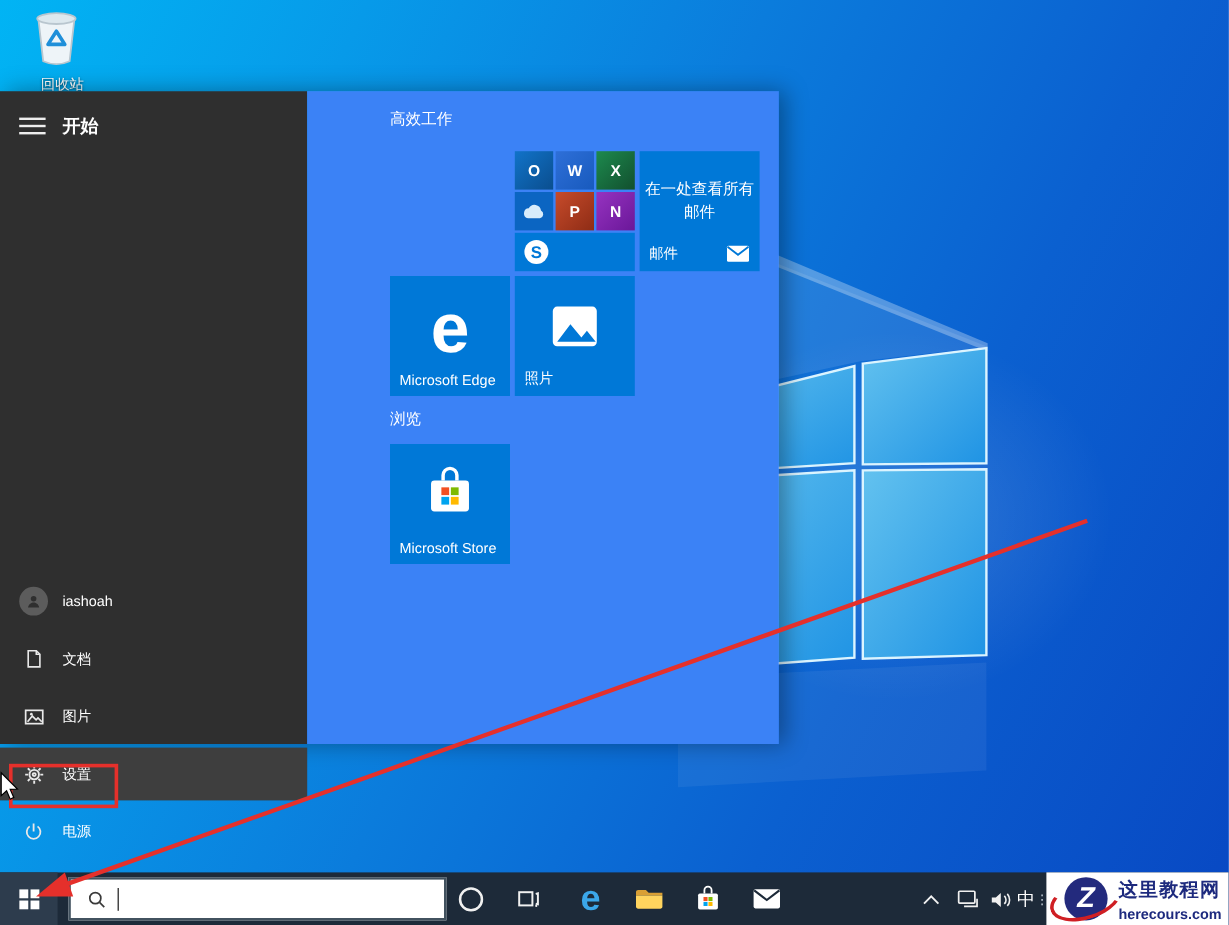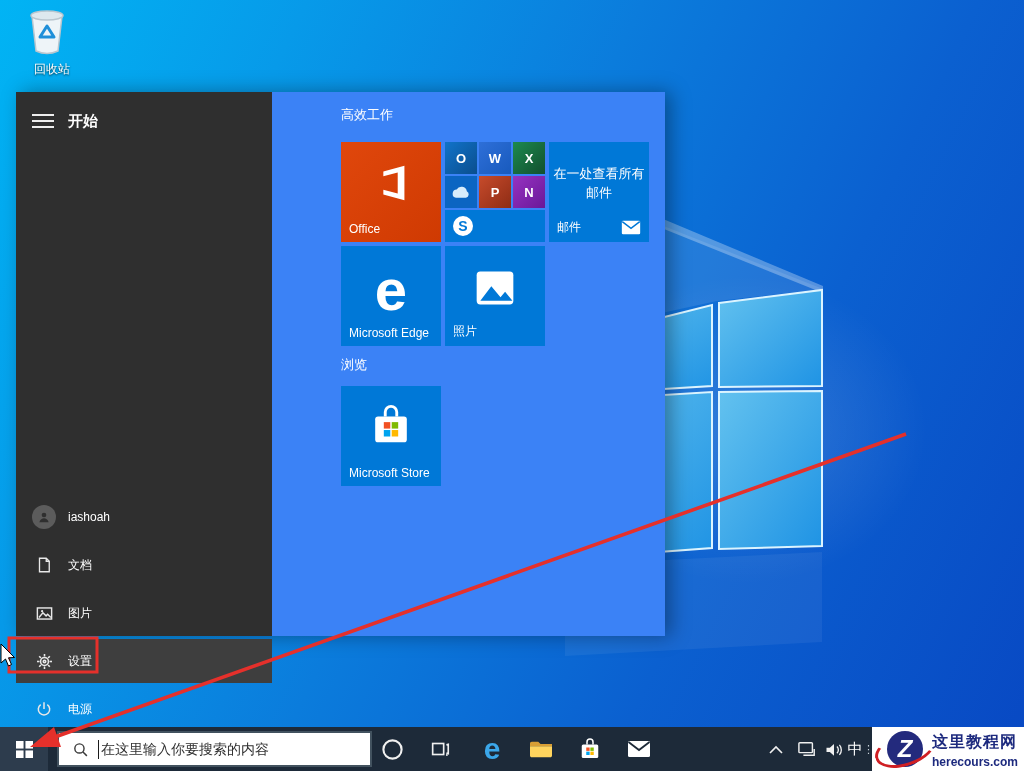--- a/index.html
+++ b/index.html
@@ -14,22 +14,22 @@
       linear-gradient(116deg,#01b4f4 0%,#079ae9 22%,#0b7cdc 46%,#0b60d0 70%,#0848c3 100%);
     z-index:1; }
   .wallpaper-svg { position:absolute; inset:0; }
 
   
   .recycle-bin { position:absolute; left:14px; top:6px; width:56px; text-align:right; z-index:2; }
   .recycle-bin .label { color:#fff; font-size:12px; margin-top:1px;
     text-shadow:0 1px 2px rgba(0,0,0,.75); }
 
   
-  .start-menu { position:absolute; left:0; top:92px; width:649px; height:544px; z-index:5;
-    box-shadow:6px 0 18px rgba(0,0,0,.35);margin-left:16px; }
+  .start-menu { position:absolute; left:0; top:76px; width:649px; height:544px; z-index:5;
+    box-shadow:6px 0 18px rgba(0,0,0,.35); }
   .menu-sidebar { position:absolute; left:0; top:0; width:256px; height:100%; background:#2f2f2f; }
   .menu-tiles   { position:absolute; left:256px; top:0; width:393px; height:100%; background:#3b82f6; }
 
   .hamburger { position:absolute; left:8px; top:12px; width:38px; height:34px;
     display:flex; flex-direction:column; justify-content:center; gap:4px; padding:0 8px; cursor:pointer; }
   .hamburger i { display:block; height:2px; background:#eee; }
   .menu-title { position:absolute; left:52px; top:20px; color:#fff; font-size:15px; font-weight:bold; }
 
   .side-item { position:absolute; left:0; width:256px; height:44px;
     display:flex; align-items:center; padding-left:16px; cursor:pointer; }
@@ -197,26 +197,20 @@
               <path d="M7.6 6.2a7.6 7.6 0 1 0 8.8 0"></path>
             </svg>
         </span>
         <span class="lbl">电源</span>
       </div>
     </div>
 
     <div class="menu-tiles">
       <div class="section-head" style="top:14px">高效工作</div>
 
-      <div class="tile tile-office" style="left:69px;top:50px">
-        <svg width="46" height="46" viewBox="0 0 24 24" style="position:absolute;left:27px;top:18px">
-          <path d="M8 6 L19 3 V21 L8 18 V15.5 L15.5 17.5 V6.5 L8 8.5 Z" fill="#fff"></path>
-        </svg>
-        <span class="tlabel">Office</span>
-      </div>
 
       <div class="tile tile-group" style="left:173px;top:50px">
         <div class="mini mini-outlook">
             <span>O</span>
           </div>
         <div class="mini mini-word">
             <span>W</span>
           </div>
         <div class="mini mini-excel">
             <span>X</span>
@@ -289,21 +283,20 @@
           <rect x="10" y="10" width="8" height="8" fill="#fff"></rect>
       </svg>
     </div>
 
     <div class="search-box">
       <svg width="17" height="17" viewBox="0 0 24 24" fill="none" stroke="#3a3a3a" stroke-width="2">
         <circle cx="10.5" cy="10.5" r="6.5"></circle>
           <line x1="15.5" y1="15.5" x2="21" y2="21"></line>
       </svg>
       <span class="caret"></span>
-      <input type="text" placeholder="在这里输入你要搜索的内容" style="">
     </div>
 
     <div class="tb-btn" style="left:370px">
       <svg width="23" height="23" viewBox="0 0 24 24">
         <circle cx="12" cy="12" r="9.5" fill="none" stroke="#f0f0f0" stroke-width="2.2"></circle>
       </svg>
     </div>
     <div class="tb-btn" style="left:418px">
       <svg width="22" height="22" viewBox="0 0 24 24" fill="none" stroke="#f0f0f0" stroke-width="1.8">
         <rect x="4" y="6" width="12" height="12"></rect>

